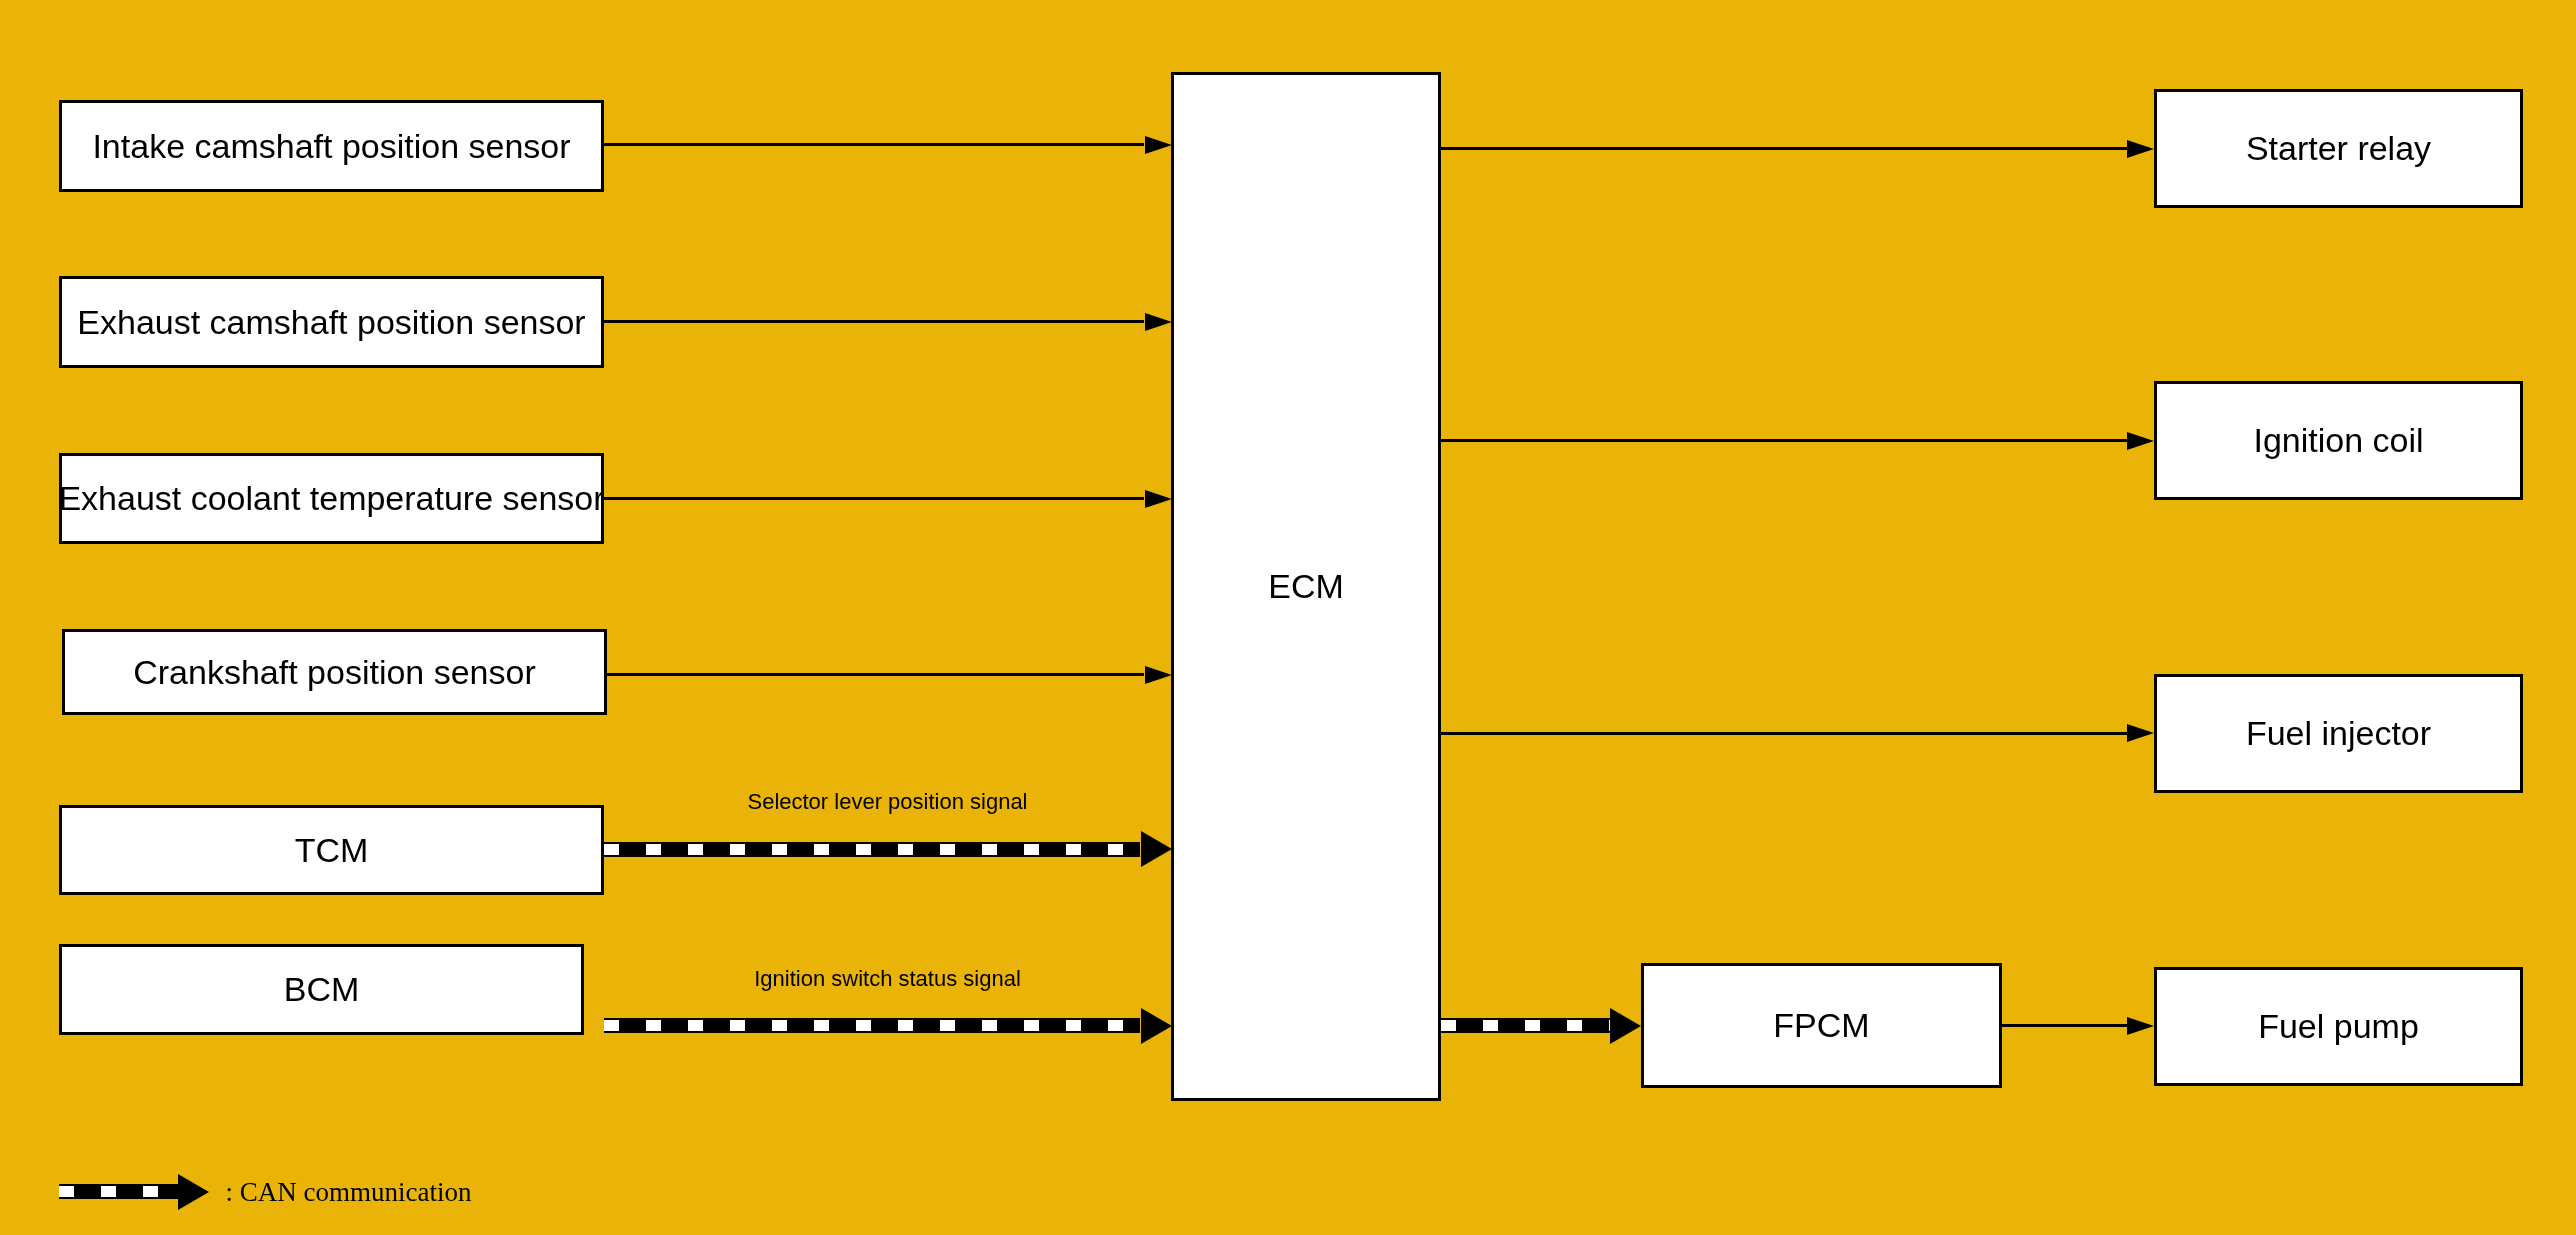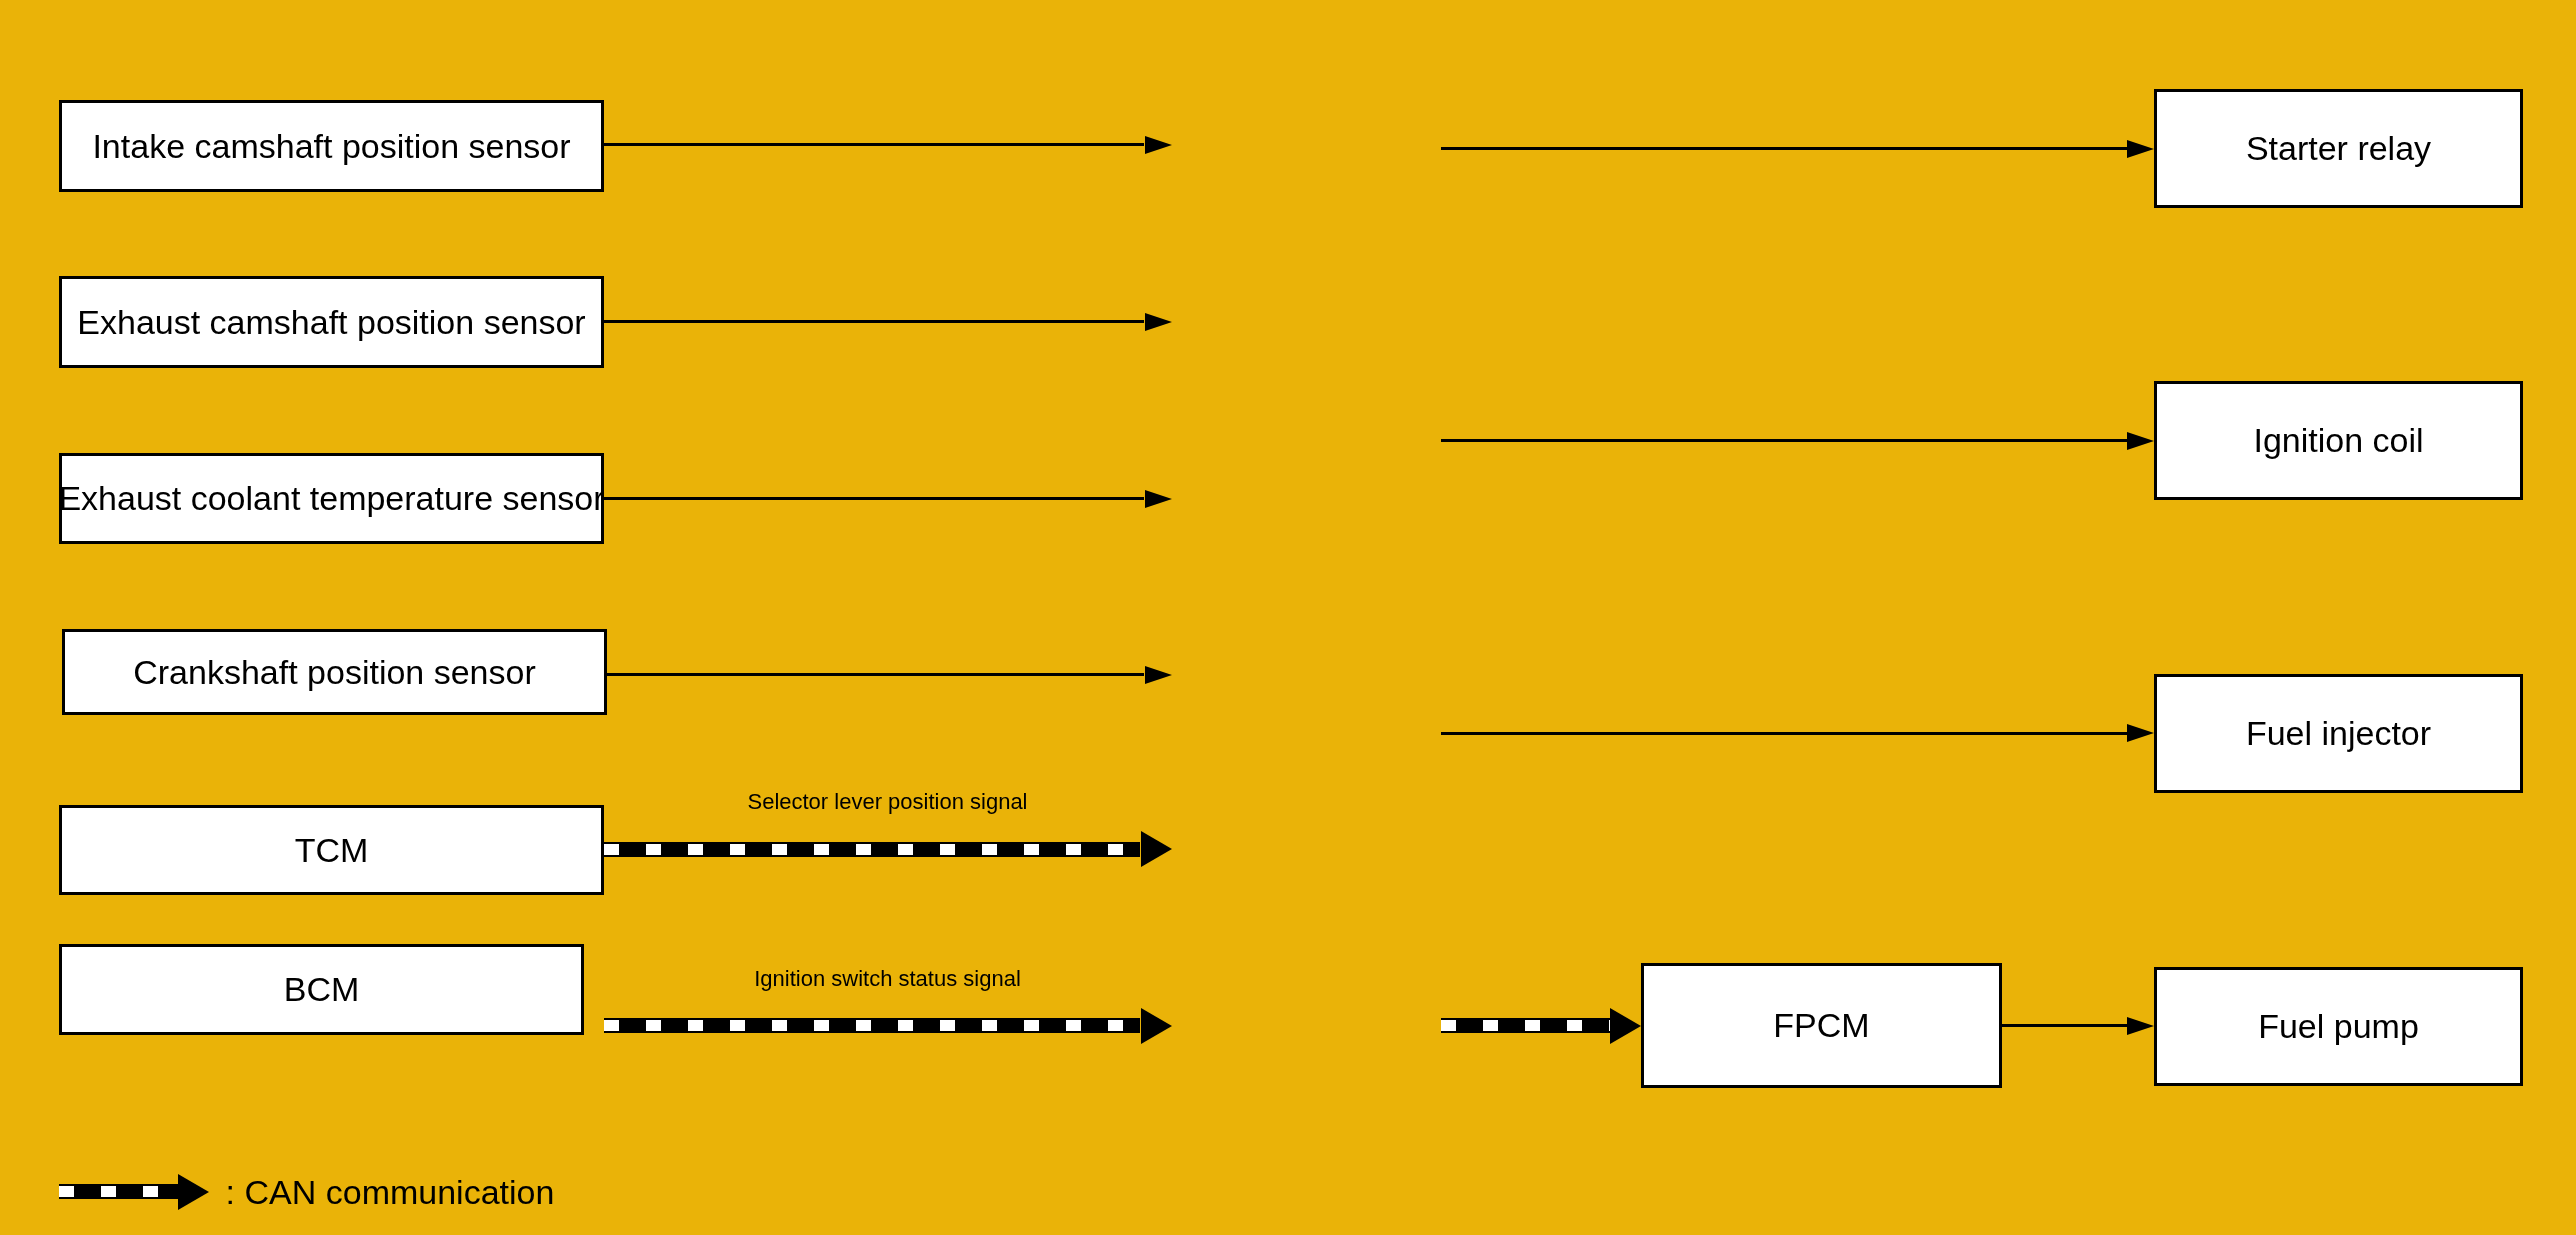--- a/index.html
+++ b/index.html
@@ -42,21 +42,21 @@
   }
   .siglabel{
     position:absolute;
     font-size:22px;
     text-align:center;
     white-space:nowrap;
   }
   .legend{
     position:absolute;
     display:flex;align-items:center;
-    font-size:34px;white-space:nowrap;
+    font-size:27px;white-space:nowrap;font-family:Liberation Serif, serif;
   }
   .legend-arrow{position:relative;width:150px;height:36px;flex:0 0 auto;}
   .legend-arrow .canbar{left:0;top:10.2px;width:119px;}
   .legend-arrow .canhead{left:119px;top:0;}
   .legend-text{margin-left:16.6px;}
 </style>
 </head>
 <body>
 
 <div id="stage" style="transform: scale(1);">
@@ -73,20 +73,23 @@
   <div class="box" style="left:62px;top:629px;width:545px;height:86px">
     <span>Crankshaft position sensor</span>
   </div>
   <div class="box" style="left:59px;top:805px;width:545px;height:90px">
     <span>TCM</span>
   </div>
   <div class="box" style="left:59px;top:944px;width:525px;height:91px">
     <span>BCM</span>
   </div>
 
+  <div class="box" style="left:1171px;top:72px;width:270px;height:1029px">
+    <span>ECM</span>
+  </div>
 
   <div class="box" style="left:1641px;top:963px;width:361px;height:125px">
     <span>FPCM</span>
   </div>
 
   <div class="box" style="left:2154px;top:89px;width:369px;height:119px">
     <span>Starter relay</span>
   </div>
   <div class="box" style="left:2154px;top:674px;width:369px;height:119px">
     <span>Fuel injector</span>

